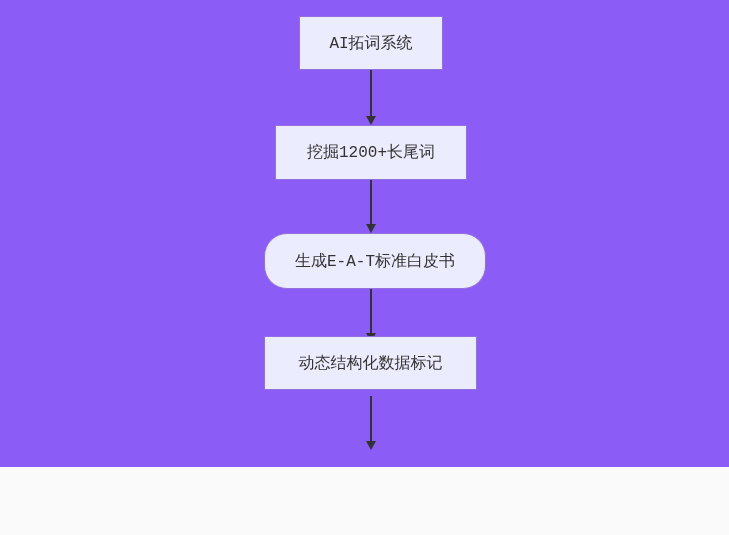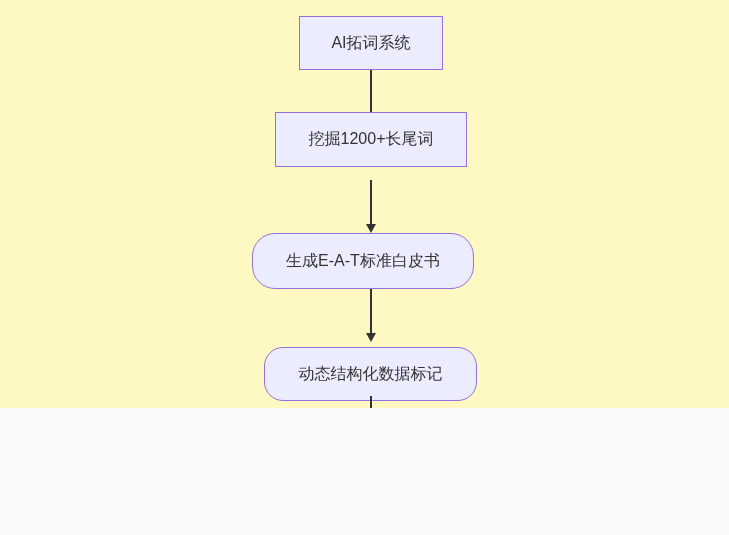--- a/index.html
+++ b/index.html
@@ -4,41 +4,42 @@
 <style>
   html, body {
     margin: 0;
     padding: 0;
     background: #fafafa;
     font-family: "Liberation Sans", "DejaVu Sans", sans-serif;
   }
   .canvas {
     position: relative;
     width: 729px;
-    height: 408px;
-    background: #fef9c3;
+    height: 467px;
+    background: #8b5cf6;
     overflow: hidden;
+    font-family: Liberation Mono, monospace;
   }
   .flow-node {
     position: absolute;
     box-sizing: border-box;
     background: #ececff;
     border: 1px solid #9370db;
     color: #333333;
     font-size: 16px;
     display: flex;
     align-items: center;
     justify-content: center;
     text-align: center;
     white-space: nowrap;
   }
   #node-1 { left: 299px; top: 16px;  width: 144px; height: 54px; }
-  #node-2 { left: 275px; top: 112px; width: 192px; height: 55px; align-items: center; }
-  #node-3 { left: 252px; top: 233px; width: 222px; height: 56px; border-radius: 23px; }
-  #node-4 { left: 264px; top: 347px; width: 213px; height: 54px; border-radius: 19px; }
+  #node-2 { left: 275px; top: 125px; width: 192px; height: 55px; align-items: center; }
+  #node-3 { left: 264px; top: 233px; width: 222px; height: 56px; border-radius: 23px; }
+  #node-4 { left: 264px; top: 336px; width: 213px; height: 54px; }
   #node-5 { left: 253px; top: 450px; width: 235px; height: 55px; }
 
   .flow-edge {
     position: absolute;
     left: 365px;
     width: 12px;
   }
   .edge-line {
     position: absolute;
     left: 5px;

